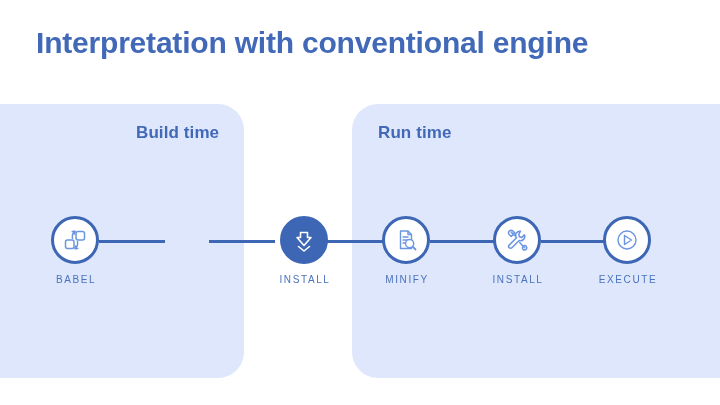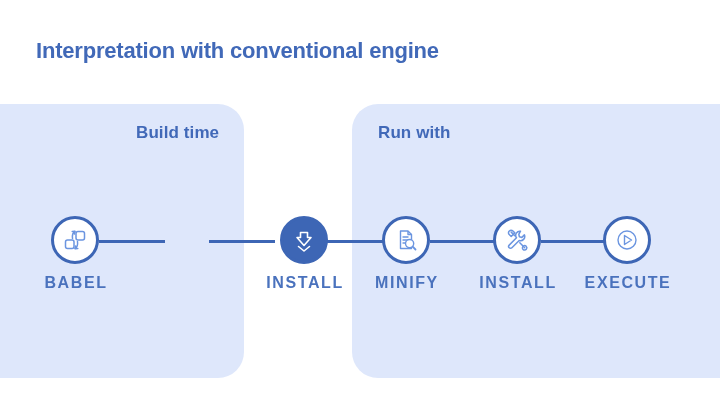--- a/index.html
+++ b/index.html
@@ -19,26 +19,25 @@
     height: 405px;
     background: #ffffff;
   }
 
   
   .title {
     position: absolute;
     left: 36px;
     top: 26px;
     width: 650px;
-    font-size: 22px;
+    font-size: 30px;
     font-weight: bold;
     color: #4169b8;
     letter-spacing: -0.2px;
     white-space: nowrap;
-    margin-top: 12px;
   }
 
   
   .panel {
     position: absolute;
     background: #dee7fb;
   }
   .panel-build {
     left: 0px;
     top: 104px;
@@ -101,22 +100,22 @@
     display: flex;
     align-items: center;
     justify-content: center;
   }
   .node-circle.filled {
     background: #3d66b5;
     border-color: #3d66b5;
   }
   .node-label {
     margin-top: 10px;
-    font-size: 16px;
-    font-weight: bold;
+    font-size: 10px;
+    font-weight: normal;
     color: #4a72bd;
     letter-spacing: 1.6px;
     white-space: nowrap;
     text-align: center;
     width: 120px;
     margin-left: -35px;
   }
   .node svg {
     display: block;
   }
@@ -125,21 +124,21 @@
 <body>
 
 <div class="slide">
 
   <div class="title">Interpretation with conventional engine</div>
 
   <div class="panel panel-build"></div>
   <div class="panel panel-run"></div>
 
   <div class="panel-label label-build">Build time</div>
-  <div class="panel-label label-run">Run with</div>
+  <div class="panel-label label-run">Run time</div>
 
   <div class="pipeline">
 
     <div class="connector" style="left:99px; width:66px;"></div>
     <div class="connector" style="left:209px; width:66px;"></div>
     <div class="connector" style="left:320px; width:66px;"></div>
     <div class="connector" style="left:430px; width:66px;"></div>
     <div class="connector" style="left:541px; width:66px;"></div>
 
     <div class="node" style="left:51px;">

